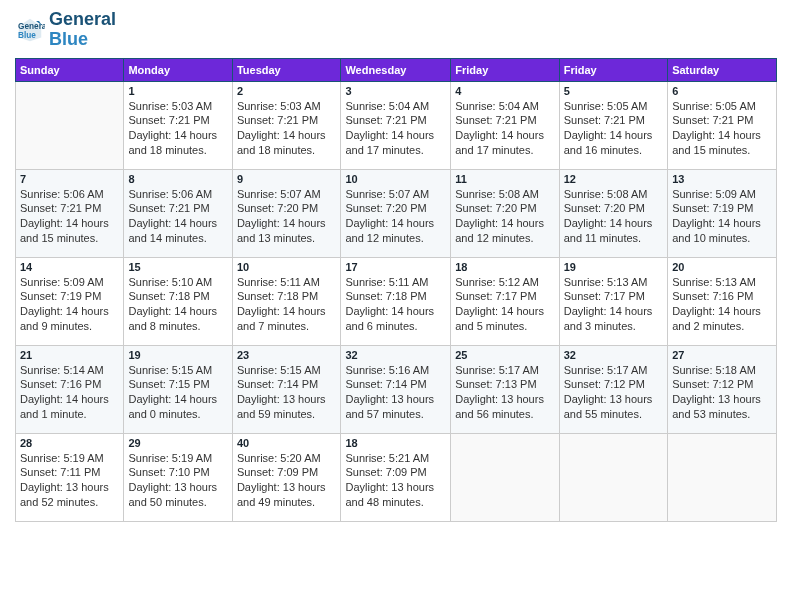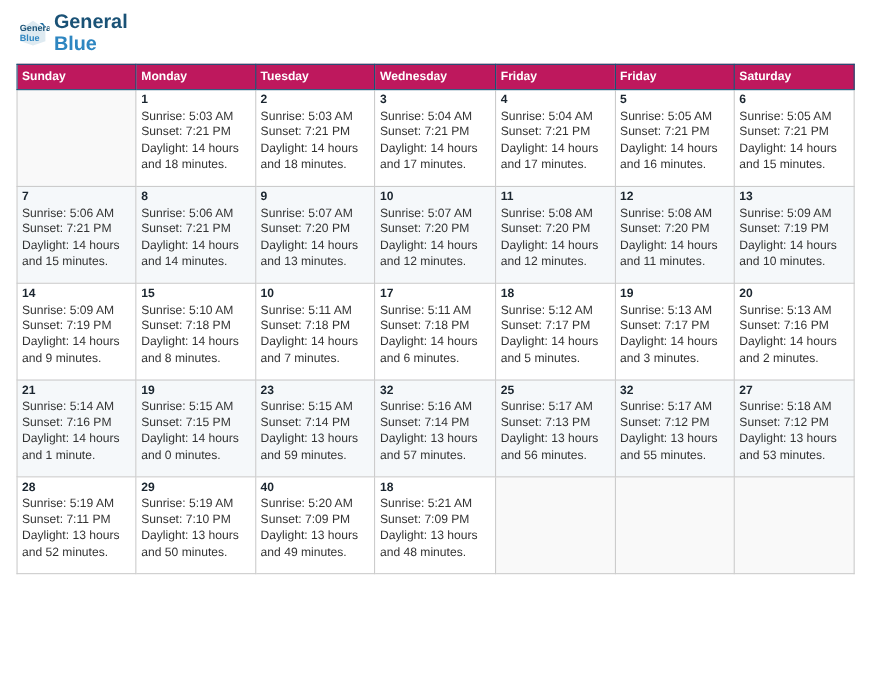--- a/index.html
+++ b/index.html
@@ -50,21 +50,21 @@
     .location {
       font-size: 14px;
       color: #555;
     }
     .calendar {
       width: 100%;
       border-collapse: collapse;
       font-size: 9.5px;
     }
     .calendar th {
-      background-color: #be185d;
+      background-color: #6d28d9;
       color: #fff;
       padding: 5px 4px;
       text-align: left;
       font-size: 11px;
       border: 1px solid #1a5276;
     }
     .calendar td {
       border: 1px solid #ccc;
       vertical-align: top;
       padding: 3px 4px;

